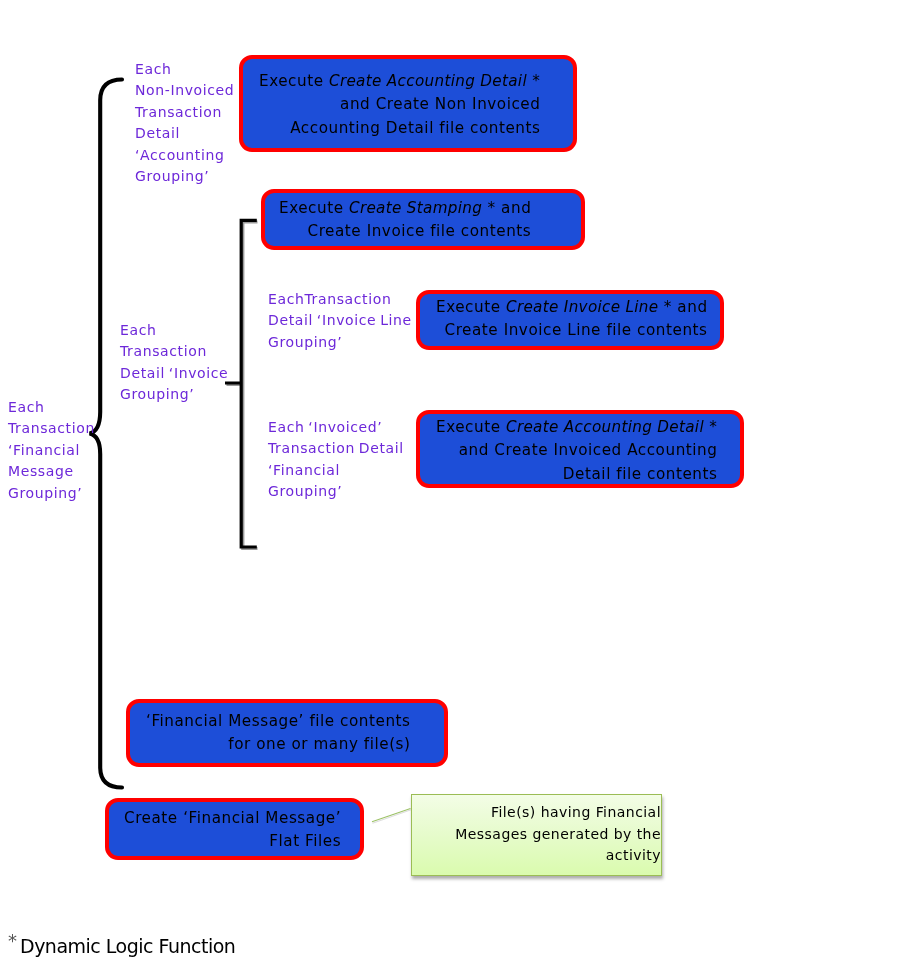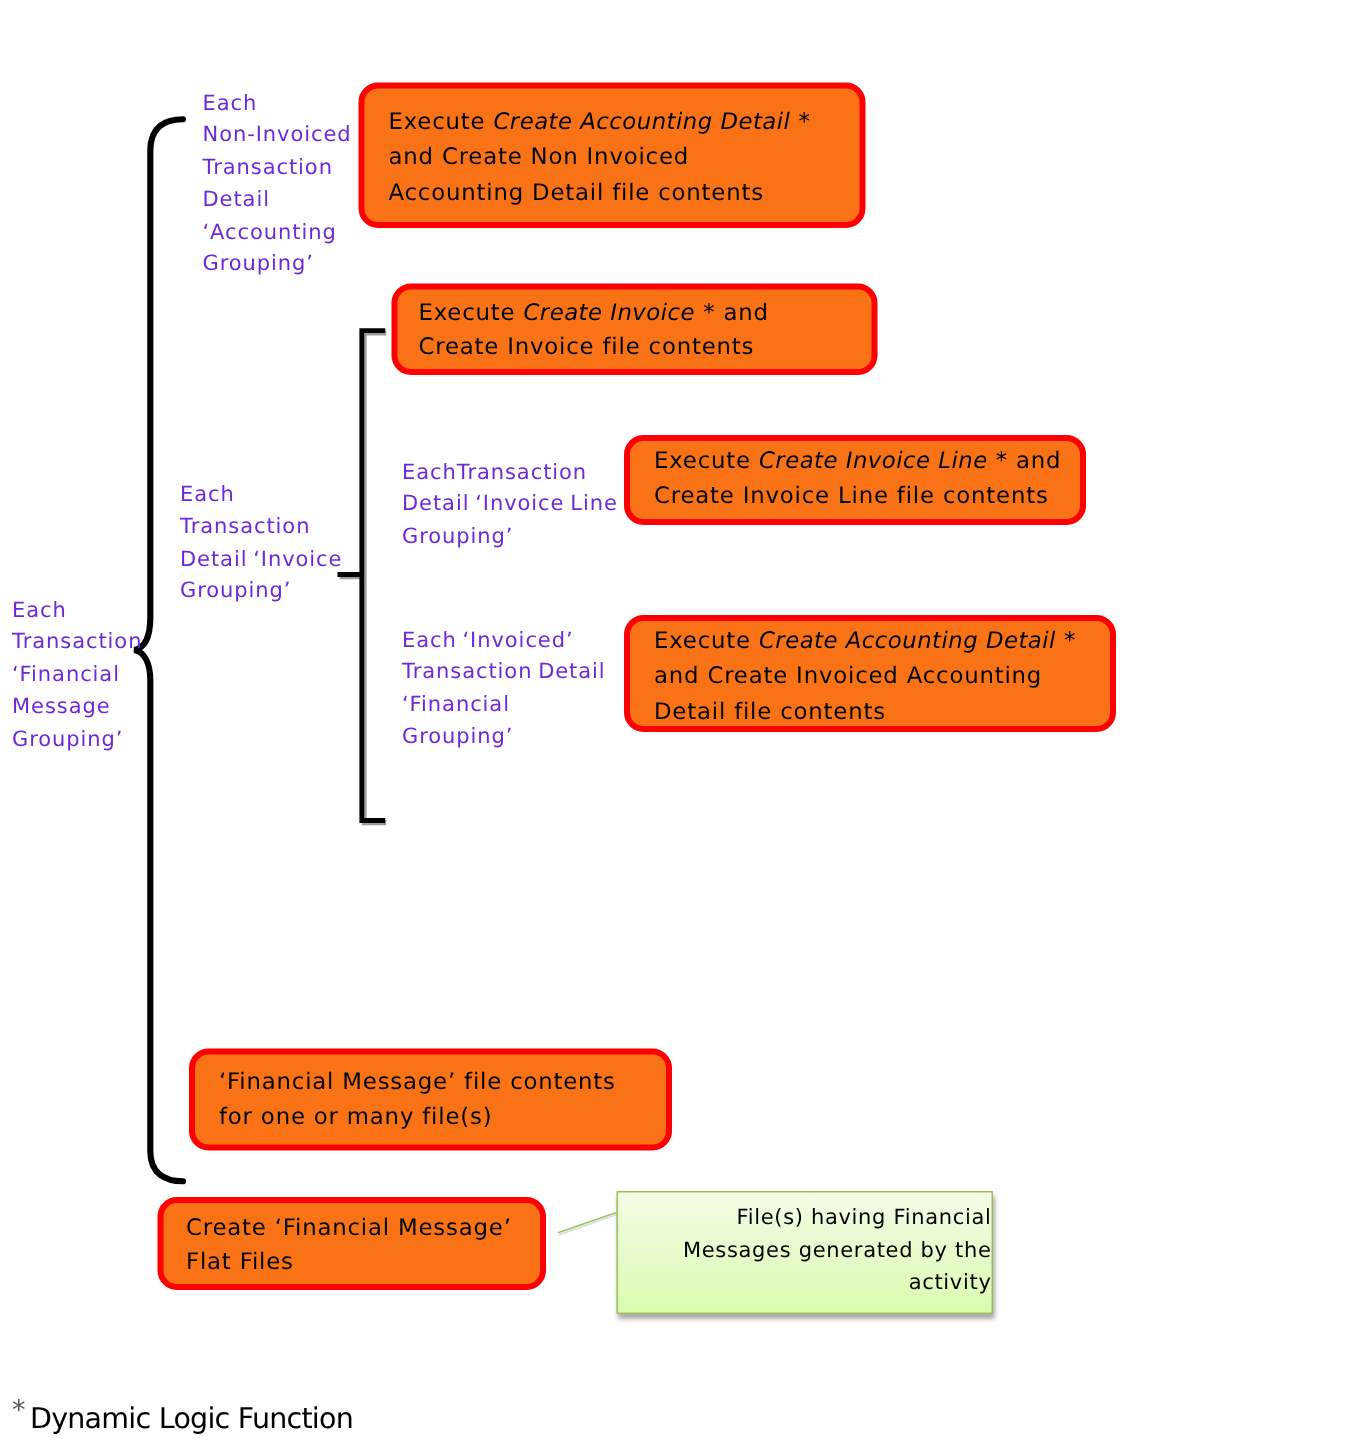--- a/index.html
+++ b/index.html
@@ -1,22 +1,22 @@
 <!DOCTYPE html>
 <html><head>
 <meta charset="utf-8">
 <style>
   html,body{margin:0;padding:0;}
   body{width:906px;height:963px;background:#ffffff;-webkit-font-smoothing:antialiased;
        font-family:"DejaVu Sans",sans-serif;position:relative;overflow:hidden;}
   .stage{position:absolute;left:0;top:0;width:906px;height:963px;transform:translateZ(0);}
   .txt{position:absolute;color:#6d28d9;font-size:14px;letter-spacing:0.62px;
        word-spacing:-1.2px;line-height:21.4px;white-space:pre-line;}
-  .pinkbox{position:absolute;background:#f97316;border:4.6px solid #ff0000;border-radius:13px;
-           box-sizing:border-box;}
+  .pinkbox{position:absolute;background:#1d4ed8;border:4.6px solid #ff0000;border-radius:13px;
+           box-sizing:border-box;text-align:right;}
   .pinkbox .label{position:absolute;color:#000000;font-size:15.2px;letter-spacing:0.55px;
                   line-height:23.4px;white-space:pre-line;}
   .pinkbox .label i{font-style:italic;letter-spacing:0.32px;}
   .greenbox{position:absolute;box-sizing:border-box;border:1.5px solid #9bbd55;
      background:linear-gradient(180deg,#f3fde6 0%,#e6fbcb 50%,#dafbae 100%);
      text-align:right;font-size:14px;letter-spacing:0.45px;line-height:21.7px;color:#000000;
      white-space:pre-line;box-shadow:1px 3px 3px rgba(60,60,60,0.42);padding-top:7px;}
   .braces{position:absolute;left:0;top:0;width:906px;height:963px;overflow:visible;}
   .footnote{position:absolute;color:#000000;font-size:19px;letter-spacing:-0.5px;white-space:nowrap;}
   .footnote .star{position:absolute;left:0px;top:-5px;font-size:18px;color:#555;letter-spacing:0;}
@@ -46,37 +46,37 @@
 Transaction
 Detail
 ‘Accounting
 Grouping’</div>
 
   <div class="txt" style="left:120px;top:320px;">Each
 Transaction
 Detail ‘Invoice
 Grouping’</div>
 
-  <div class="txt" style="left:268px;top:305px;">EachTransaction
+  <div class="txt" style="left:268px;top:289px;">EachTransaction
 Detail ‘Invoice Line
 Grouping’</div>
 
   <div class="txt" style="left:268px;top:417px;">Each ‘Invoiced’
 Transaction Detail
 ‘Financial
 Grouping’</div>
 
   <div class="pinkbox" style="left:239px;top:55px;width:338px;height:97px;">
     <div class="label" style="left:16px;top:11px;"><span>Execute </span><i>Create Accounting Detail</i><span> *
 and Create Non Invoiced
 Accounting Detail file contents</span></div>
   </div>
 
   <div class="pinkbox" style="left:261px;top:189px;width:324px;height:61px;">
-    <div class="label" style="left:14px;top:4px;"><span>Execute </span><i>Create Invoice</i><span> * and
+    <div class="label" style="left:14px;top:4px;"><span>Execute </span><i>Create Stamping</i><span> * and
 Create Invoice file contents</span></div>
   </div>
 
   <div class="pinkbox" style="left:416px;top:290px;width:308px;height:60px;">
     <div class="label" style="left:16px;top:2px;"><span>Execute </span><i>Create Invoice Line</i><span> * and
 Create Invoice Line file contents</span></div>
   </div>
 
   <div class="pinkbox" style="left:416px;top:410px;width:328px;height:78px;">
     <div class="label" style="left:16px;top:2px;"><span>Execute </span><i>Create Accounting Detail</i><span> *

